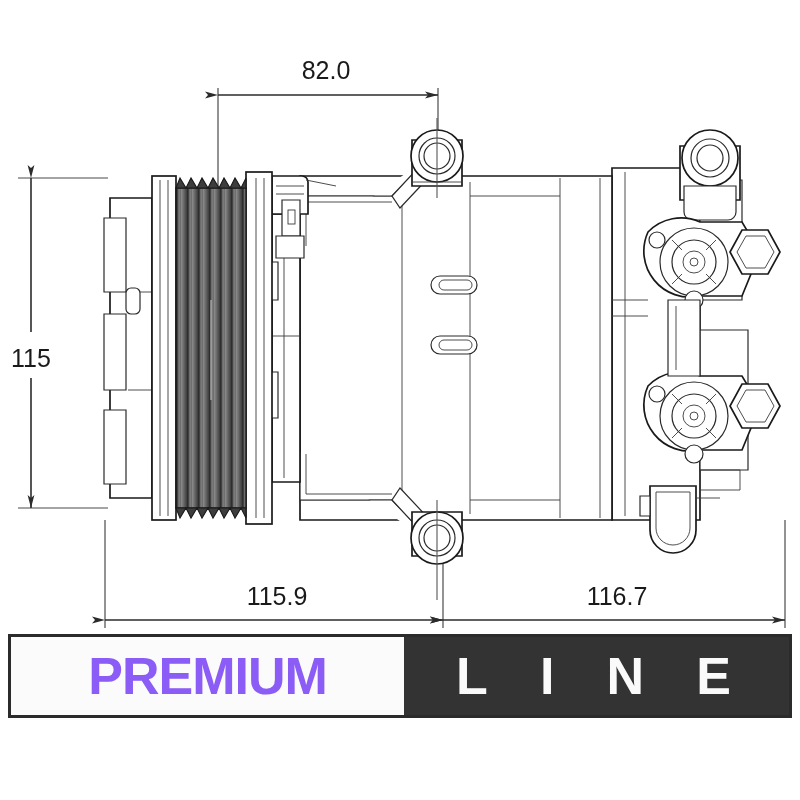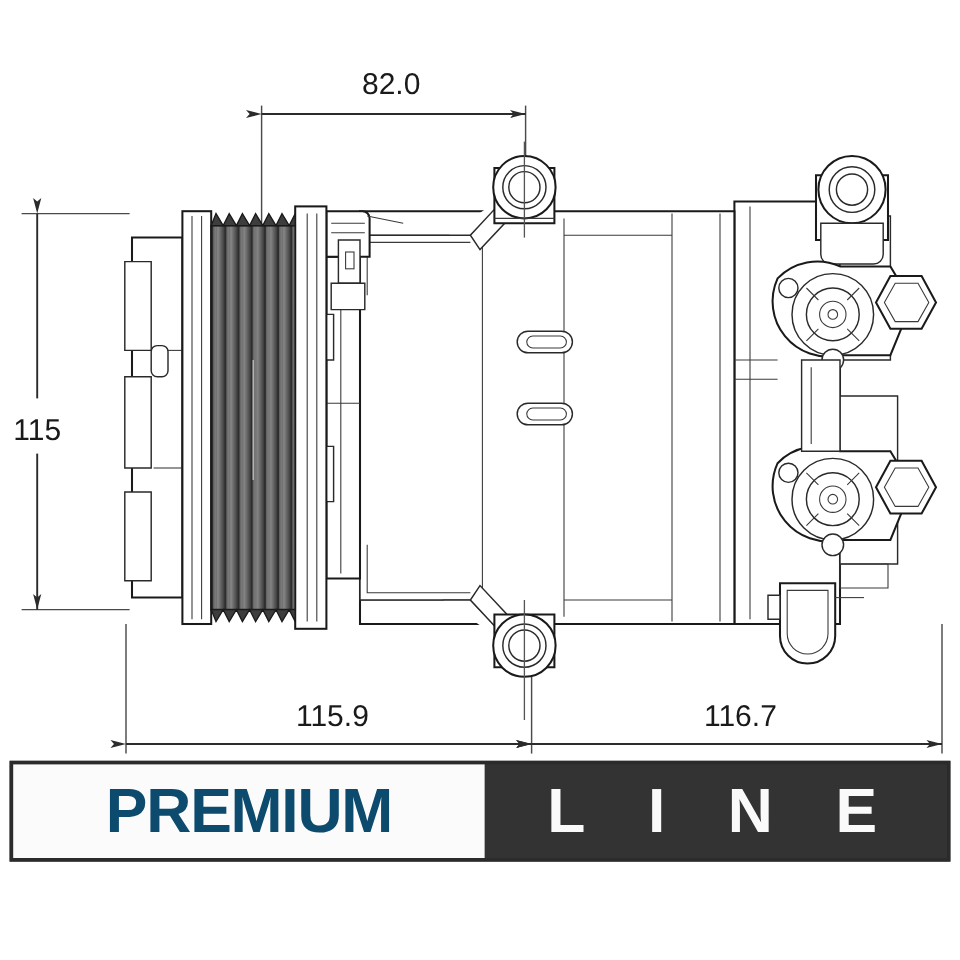--- a/index.html
+++ b/index.html
@@ -91,21 +91,21 @@
     display: flex;
     align-items: center;
     justify-content: space-evenly;
     padding-right: 6px;
   }
   .premium-word {
     font-family: "Liberation Sans", sans-serif;
     font-size: 52px;
     font-weight: bold;
     letter-spacing: -1px;
-    color: #0c4a6e;
+    color: #8b5cf6;
     white-space: nowrap;
     line-height: 1;
   }
   .line-letter {
     font-family: "Liberation Sans", sans-serif;
     font-size: 52px;
     font-weight: bold;
     color: #fafafa;
     line-height: 1;
   }

